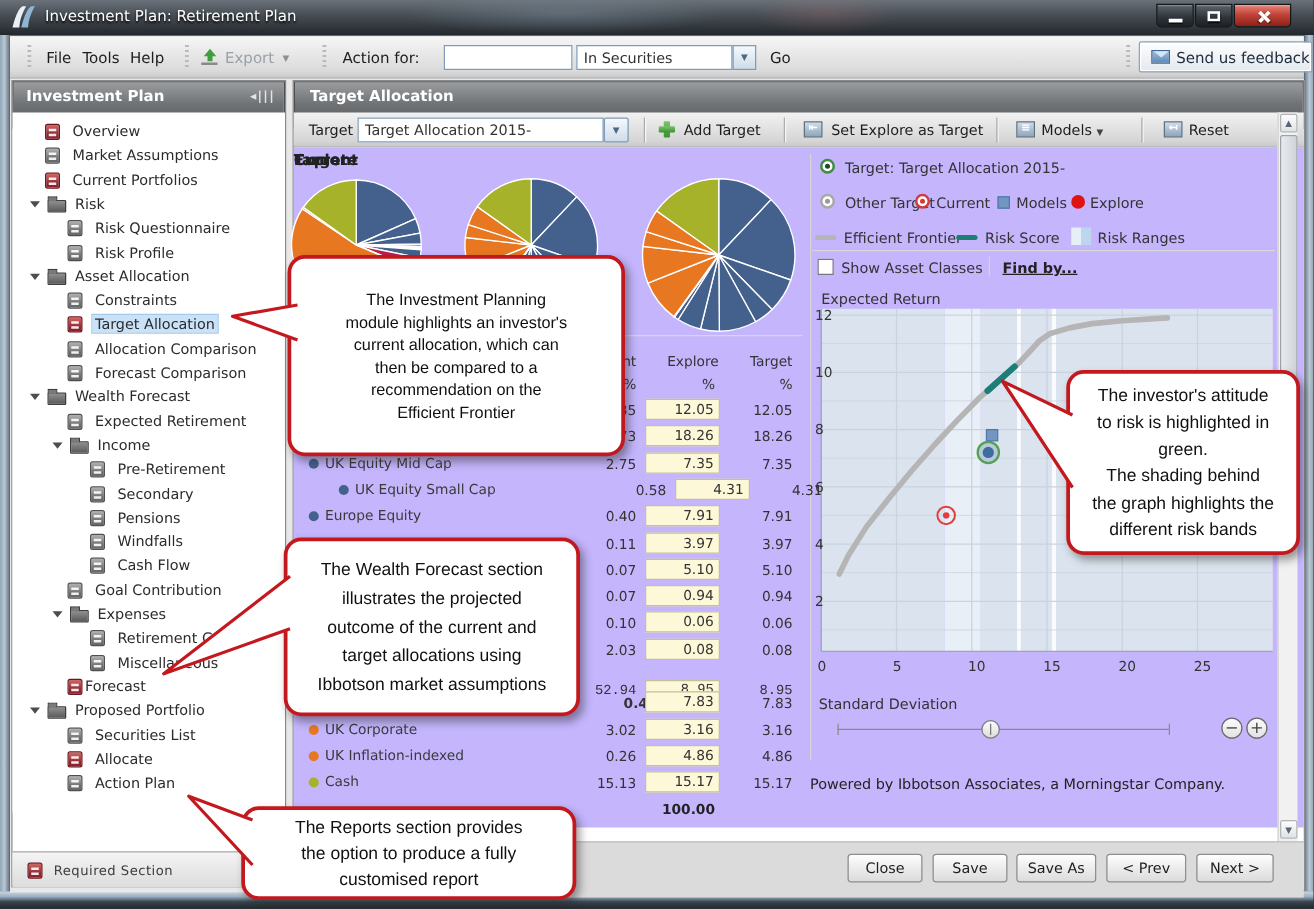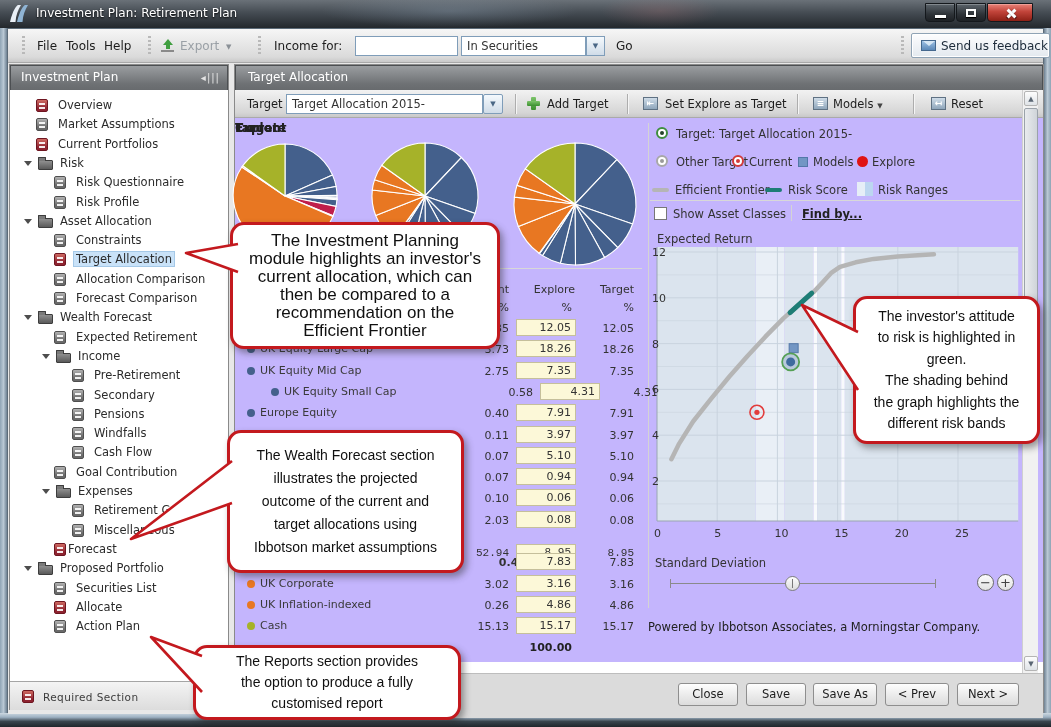--- a/index.html
+++ b/index.html
@@ -38,21 +38,21 @@
   .dd-small{font-size:7px;color:#8a9096;position:absolute;top:14px;}
   .tb-input{position:absolute;top:7px;height:20px;border:1px solid #7f9db9;background:#fff;font-size:11.5px;padding:0 4px;font-family:inherit;}
   .combo-field{position:absolute;top:7px;height:20px;border:1px solid #7f9db9;background:#fff;font-size:11.5px;color:#333;line-height:18px;padding-left:5px;}
   .combo-btn{position:absolute;top:7px;width:19px;height:20px;border:1px solid #7f9db9;background:linear-gradient(180deg,#f4f9fd,#d0dce8);text-align:center;font-size:7px;color:#4a6785;line-height:19px;}
   .fb-btn{position:absolute;left:903px;top:4px;width:139px;height:25px;border:1px solid #8fa3b5;background:linear-gradient(180deg,#fdfdfe,#e3e9ef);border-radius:2px;font-size:12px;color:#1d2b3a;line-height:23px;box-shadow:inset 0 0 0 1px #fff;}
   .fb-ico{position:absolute;left:9px;top:6px;width:15px;height:11px;background:linear-gradient(180deg,#9cc0e4,#5d89b8);border:1px solid #45688e;}
   .fb-ico::before{content:"";position:absolute;left:0;top:0;border-left:6px solid transparent;border-right:6px solid transparent;border-top:5px solid #d6e6f4;margin-left:0.5px;}
   .fb-txt{position:absolute;left:29px;top:1px;}
   
   .mainarea{position:absolute;left:0;top:34px;width:1035px;height:651px;background:#e8e8e8;}
-  .panel-head{position:absolute;height:38px;background:linear-gradient(180deg,#9a9da0,#6e7174 50%,#5b5e61);border:1px solid #4c4f52;color:#fff;font-size:12px;font-weight:normal;line-height:23px;}
+  .panel-head{position:absolute;height:38px;background:linear-gradient(180deg,#9a9da0,#6e7174 50%,#5b5e61);border:1px solid #4c4f52;color:#fff;font-size:12px;font-weight:bold;line-height:23px;}
   .sidebar{position:absolute;left:1px;top:1px;width:220px;height:646px;background:#fff;border:1px solid #8a8a8a;}
   .sb-head{left:0;top:0;width:218px;padding-left:10px;}
   .sb-collapse{position:absolute;right:7px;top:0;font-size:10px;color:#e3e3e3;letter-spacing:1px;}
   .tree{position:absolute;left:0;top:25px;width:218px;height:560px;background:#fff;overflow:hidden;}
   .trow{position:absolute;height:19px;width:218px;font-size:11.5px;color:#2b2b2b;}
   .trow .lbl{position:absolute;top:2px;white-space:nowrap;}
   .trow .lbl.sel{background:#c9e2f8;outline:1px solid #a5c9e8;}
   .expander{position:absolute;top:7px;width:0;height:0;border-left:4px solid transparent;border-right:4px solid transparent;border-top:5px solid #4d4d4d;}
   .doc{position:absolute;top:3px;width:12px;height:13px;border-radius:2px;border:1px solid #4f4f4f;}
   .doc.red{background:linear-gradient(180deg,#cf6a62,#8e2330 75%);border-color:#6e1520;}
@@ -142,21 +142,21 @@
       <span class="mb-item" style="left:96px">Help</span>
       <span class="grip" style="left:140px"></span>
       <span class="exp-arrow" style="left:153px;top:10px">
           <span class="head"></span>
           <span class="stem"></span>
           <span class="base"></span>
         </span>
       <span class="mb-item disabled" style="left:172px">Export</span>
       <span class="dd-small" style="left:218px">▼</span>
       <span class="grip" style="left:250px"></span>
-      <span class="mb-item" style="left:266px">Income for:</span>
+      <span class="mb-item" style="left:266px">Action for:</span>
       <input class="tb-input" style="left: 347px; width: 103px;" value="">
       <span class="combo-field" style="left:453px;width:125px">In Securities</span>
       <span class="combo-btn" style="left:578px">▼</span>
       <span class="mb-item" style="left:608px">Go</span>
       <span class="grip" style="left:893px"></span>
       <div class="fb-btn">
         <span class="fb-ico"></span>
         <span class="fb-txt">Send us feedback</span>
       </div>
     </div>
@@ -584,21 +584,21 @@
             <div class="btn" style="left: 511px; width: 60px;">Save</div>
             <div class="btn" style="left: 578px; width: 64px;">Save As</div>
             <div class="btn" style="left: 650px; width: 64px;">&lt; Prev</div>
             <div class="btn" style="left: 722px; width: 62px;">Next &gt;</div>
           </div>
       </div>
     </div>
   </div>
 
   <div id="callouts">
-      <div class="callout" style="left: 230px; top: 204px; width: 270px; height: 127px; font-size: 17px; line-height: 18px; margin-top: 18px;">The Investment Planning
+      <div class="callout" style="left: 230px; top: 204px; width: 270px; height: 161px; font-size: 13px; line-height: 18px;">The Investment Planning
 module highlights an investor's
 current allocation, which can
 then be compared to a
 recommendation on the
 Efficient Frontier</div>
       <div class="callout" style="left: 227px; top: 430px; width: 237px; height: 143px; font-size: 14px; line-height: 23px;">The Wealth Forecast section
 illustrates the projected
 outcome of the current and
 target allocations using
 Ibbotson market assumptions</div>

